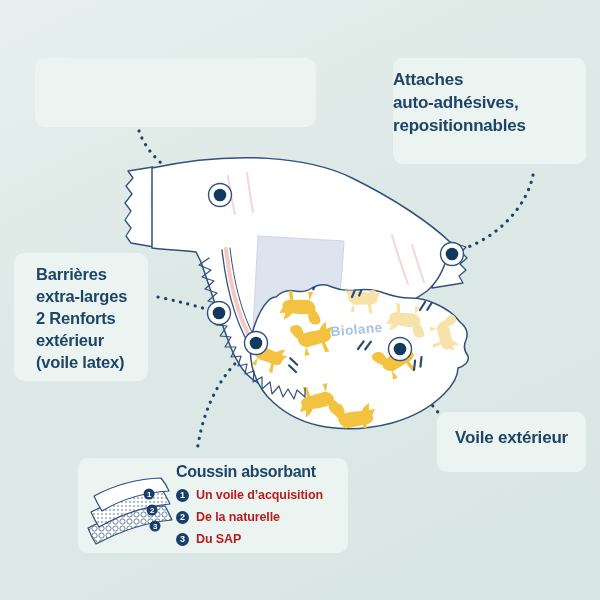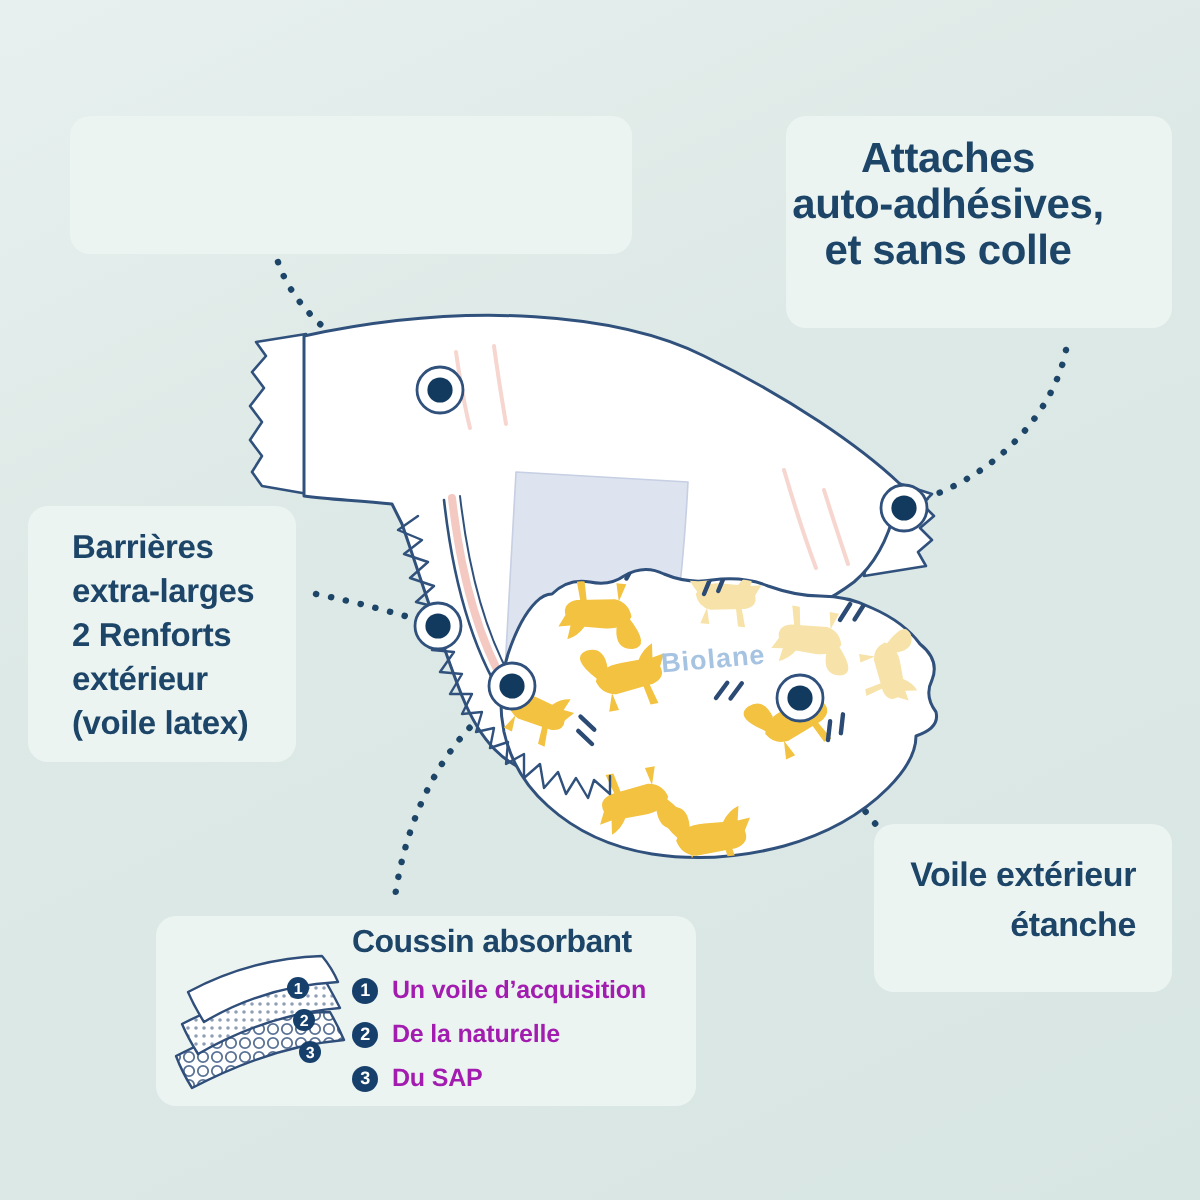--- a/index.html
+++ b/index.html
@@ -10,32 +10,32 @@
   }
   .stage{position:absolute;inset:0;}
   svg.diagram{position:absolute;left:0;top:0;}
   .card{
     position:absolute;background:#ecf4f2;border-radius:10px;
     color:#1d4568;font-weight:700;box-sizing:border-box;
     letter-spacing:-0.2px;
   }
   .card .ln{display:block;}
   .card-inner-veil{left:35px;top:58px;width:281px;height:69px;padding:10px 0 0 20px;font-size:17px;line-height:25px;}
-  .card-fasteners{left:393px;top:58px;width:193px;height:106px;padding:10px 31px 0 0;font-size:21px;line-height:23px;text-align:center;}
+  .card-fasteners{left:393px;top:58px;width:193px;height:106px;padding:10px 31px 0 0;font-size:17px;line-height:23px;text-align:left;}
   .card-barriers{left:14px;top:253px;width:134px;height:128px;padding:10px 0 0 22px;font-size:16.5px;line-height:22px;}
-  .card-outer-veil{left:437px;top:412px;width:149px;height:84px;padding:13px 18px 0 0;font-size:17px;line-height:25px;text-align:right;}
+  .card-outer-veil{left:437px;top:412px;width:149px;height:60px;padding:13px 18px 0 0;font-size:17px;line-height:25px;text-align:right;}
   .card-core{left:78px;top:458px;width:270px;height:95px;}
   .core-content{position:absolute;left:98px;top:5px;width:168px;}
   .core-title{font-size:16px;font-weight:700;color:#1d4568;letter-spacing:-0.3px;margin:0 0 7px 0;}
   .core-item{display:flex;align-items:center;gap:7px;margin-bottom:8px;}
   .core-badge{
     width:13px;height:13px;min-width:13px;border-radius:50%;background:#16406b;color:#fff;
     font-size:9px;font-weight:700;display:flex;align-items:center;justify-content:center;line-height:13px;
   }
-  .core-text{font-size:12.5px;font-weight:600;color:#a21caf;letter-spacing:-0.1px;}
+  .core-text{font-size:12.5px;font-weight:600;color:#b91c1c;letter-spacing:-0.1px;}
   .layers-svg{position:absolute;left:0;top:0;overflow:visible;}
 </style>
 </head>
 <body>
 
 <div class="stage">
 
   <svg class="diagram" width="600" height="600" viewBox="0 0 600 600">
     <defs>
       <g id="fox">
@@ -134,34 +134,33 @@
       </g>
     </g>
   </svg>
 
   <div class="card card-inner-veil">
   </div>
 
   <div class="card card-fasteners">
     <span class="ln">Attaches</span>
     <span class="ln">auto-adhésives,</span>
-    <span class="ln">et sans colle</span>
+    <span class="ln">repositionnables</span>
   </div>
 
   <div class="card card-barriers">
     <span class="ln">Barrières</span>
     <span class="ln">extra-larges</span>
     <span class="ln">2 Renforts</span>
     <span class="ln">extérieur</span>
     <span class="ln">(voile latex)</span>
   </div>
 
   <div class="card card-outer-veil">
     <span class="ln">Voile extérieur</span>
-    <span class="ln">étanche</span>
   </div>
 
   <div class="card card-core">
     <svg class="layers-svg" width="270" height="95" viewBox="78 458 270 95">
       <g stroke-linejoin="round">
         <path d="M88,528 Q130,506 165,506 Q169,513 172,520 Q136,523 96,544 Q91,536 88,528 Z" fill="#ffffff" stroke="#2f4e7a" stroke-width="1.2"></path>
         <path d="M88,528 Q130,506 165,506 Q169,513 172,520 Q136,523 96,544 Q91,536 88,528 Z" fill="url(#bubblespat)" stroke="none"></path>
         <path d="M91,512 Q128,493 163,491 Q167,498 170,504 Q134,507 99,527 Q94,519 91,512 Z" fill="#ffffff" stroke="#2f4e7a" stroke-width="1.2"></path>
         <path d="M91,512 Q128,493 163,491 Q167,498 170,504 Q134,507 99,527 Q94,519 91,512 Z" fill="url(#dotspat)" stroke="none"></path>
         <path d="M94,496 Q126,479 161,478 Q166,484 169,491 Q132,493 102,511 Q97,503 94,496 Z" fill="#ffffff" stroke="#2f4e7a" stroke-width="1.2"></path>

